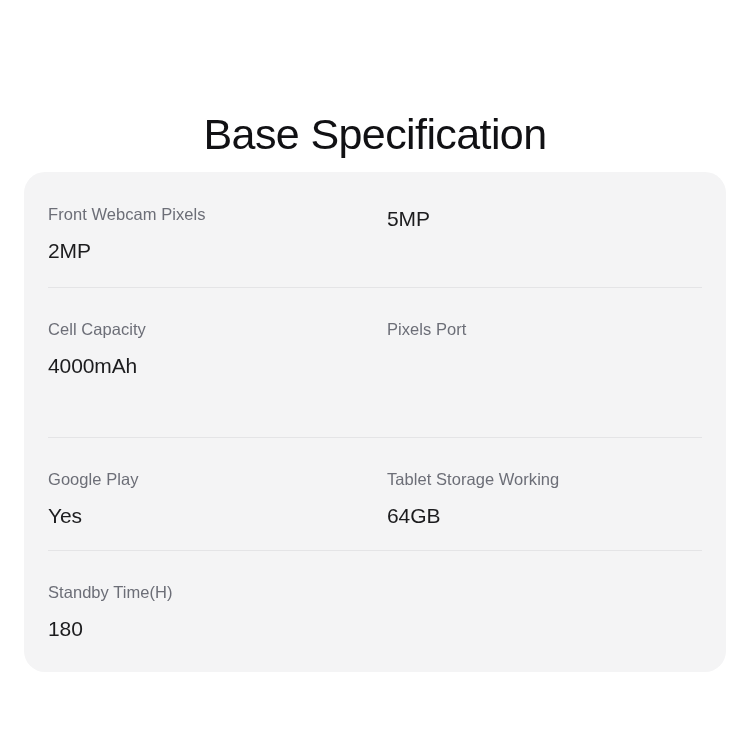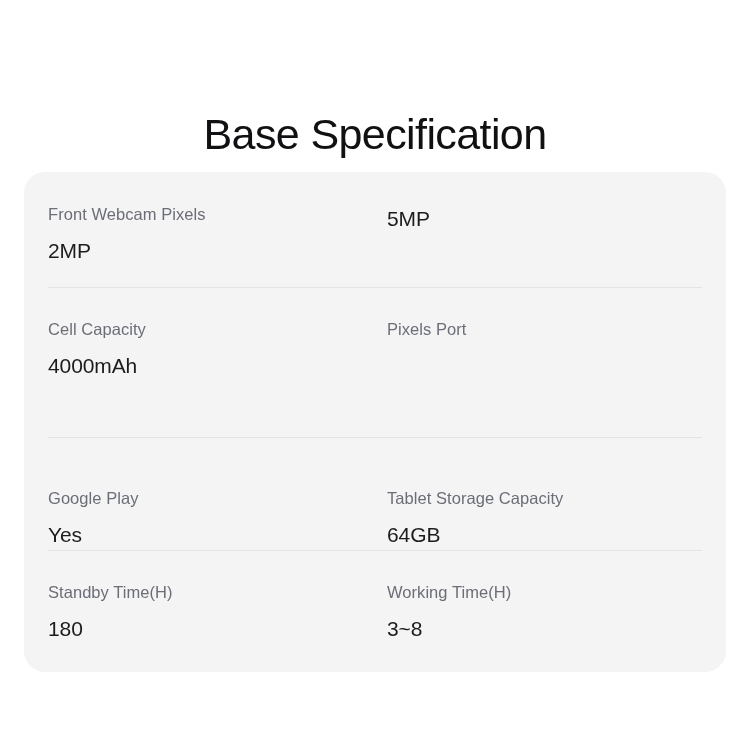--- a/index.html
+++ b/index.html
@@ -72,21 +72,21 @@
     position: absolute;
     left: 24px;
     right: 24px;
     top: 0;
     height: 1px;
     background: #e4e4e6;
   }
 
   .spec-row.row-1 { height: 115px; }
   .spec-row.row-2 { height: 150px; justify-content: space-between; }
-  .spec-row.row-3 { height: 113px; align-items: flex-end; }
+  .spec-row.row-3 { height: 113px; }
   .spec-row.row-4 { height: 122px; }
 
   .spec-cell {
     box-sizing: border-box;
     padding-top: 32px;
   }
   .spec-cell.col-1 { width: 339px; }
   .spec-cell.col-2 { width: 315px; }
 
   .cell-label {
@@ -138,32 +138,28 @@
           <div class="cell-label">Pixels Port</div>
         </div>
       </div>
 
       <div class="spec-row row-3">
         <div class="spec-cell col-1">
           <div class="cell-label">Google Play</div>
           <div class="cell-value">Yes</div>
         </div>
         <div class="spec-cell col-2">
-          <div class="cell-label">Tablet Storage Capacity</div>
+          <div class="cell-label">Tablet Storage Working</div>
           <div class="cell-value">64GB</div>
         </div>
       </div>
 
       <div class="spec-row row-4">
         <div class="spec-cell col-1">
           <div class="cell-label">Standby Time(H)</div>
           <div class="cell-value">180</div>
         </div>
-        <div class="spec-cell col-2">
-          <div class="cell-label">Working Time(H)</div>
-          <div class="cell-value">3~8</div>
-        </div>
       </div>
 
     </div>
   </section>
 
 </div>
 
 </body></html>

